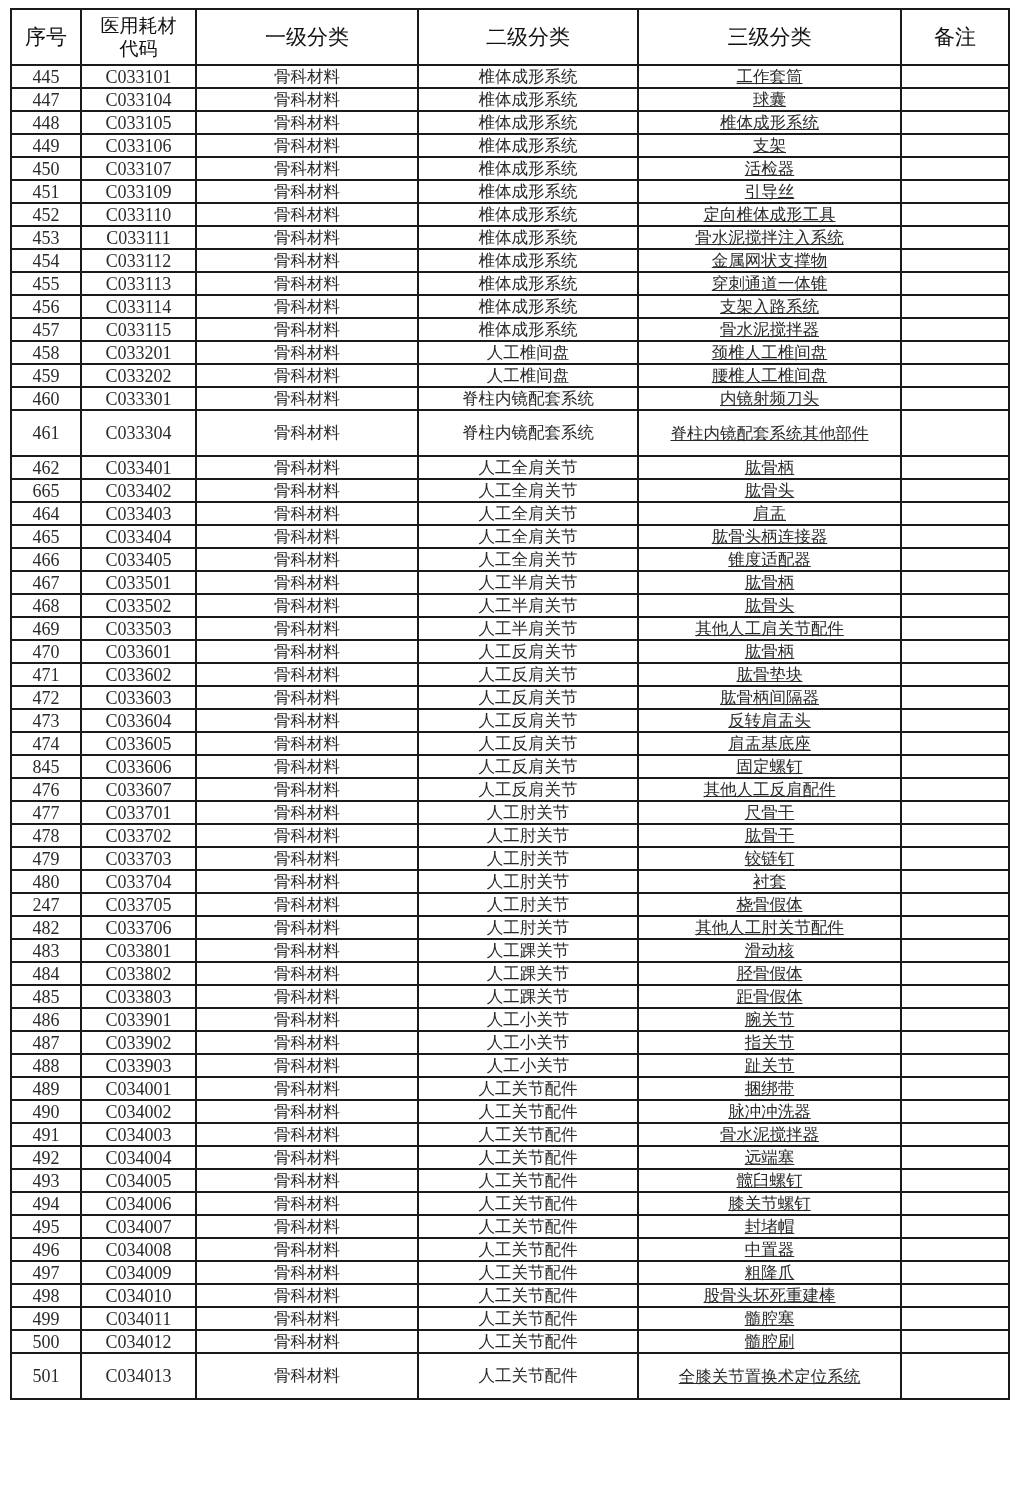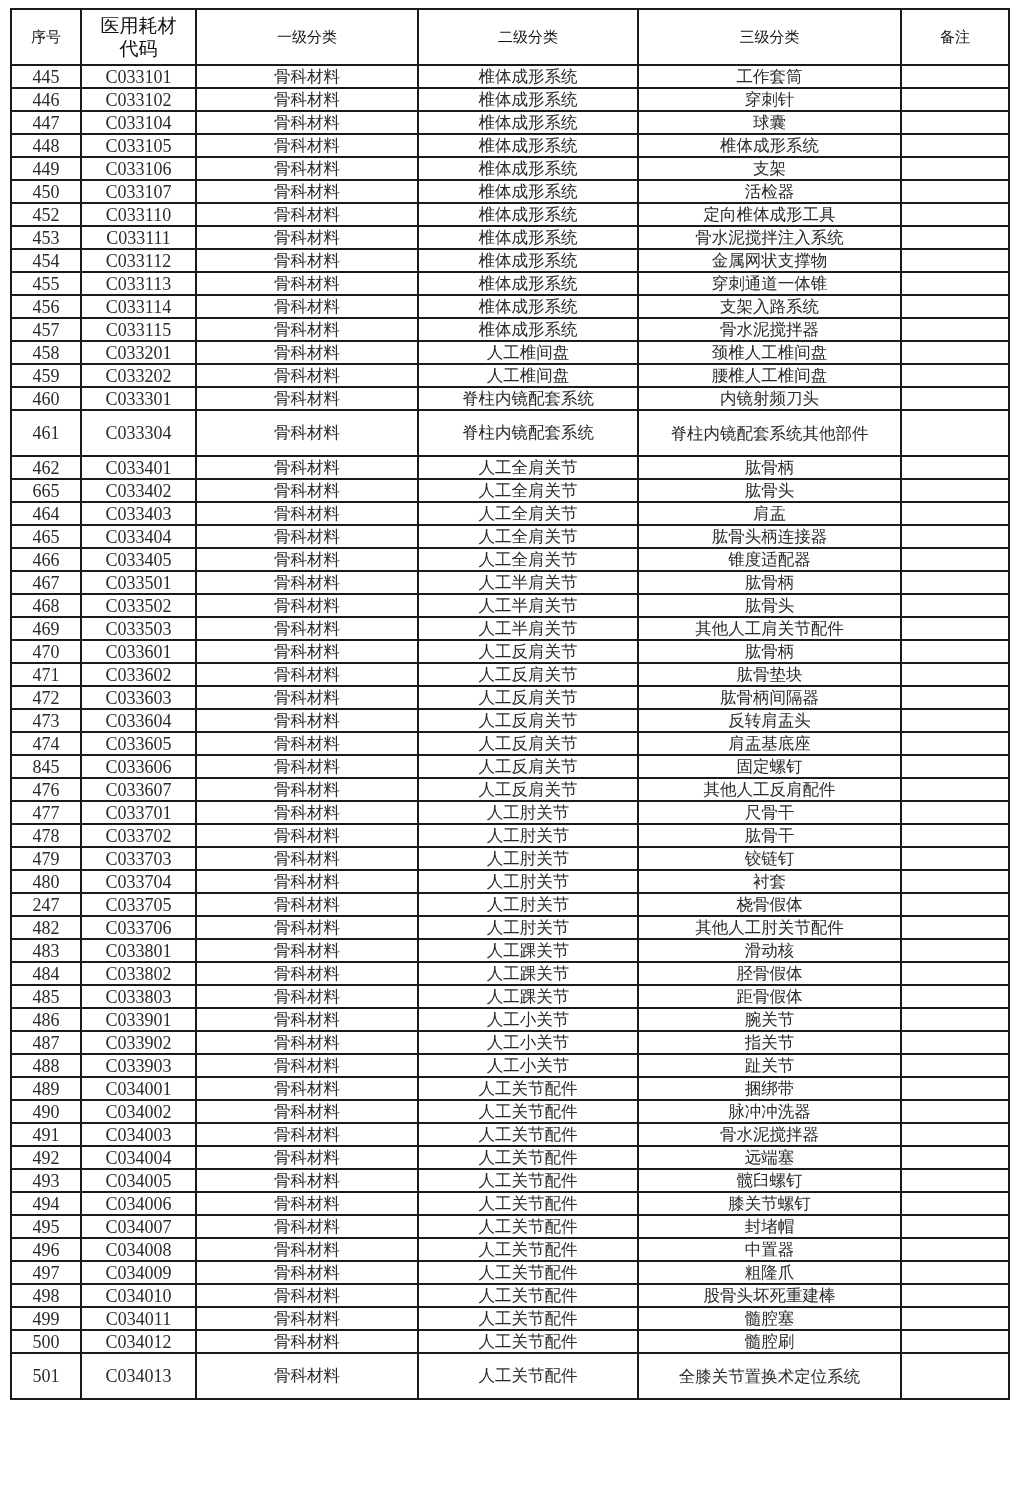--- a/index.html
+++ b/index.html
@@ -21,33 +21,33 @@
   th, td {
     border: 2px solid #1a1a1a;
     text-align: center;
     vertical-align: middle;
     padding: 0;
     overflow: hidden;
   }
   th {
     font-family: "DejaVu Sans", "Liberation Sans", sans-serif;
     font-weight: normal;
-    font-size: 15px;
+    font-size: 21px;
     line-height: 24px;
     height: 54px;
     color: #111;
   }
   th.small { font-size: 19px; line-height: 23px; margin-left: 40px; }
   td {
     font-size: 16.5px;
     line-height: 20px;
     height: 20px;
   }
   tr.tall td { height: 44px; }
-  td.wrap { line-height: 21px; white-space: normal; }
+  td.wrap { line-height: 21px; white-space: normal; text-decoration: underline; }
   td.num, td.code { font-family: "Liberation Serif", "DejaVu Serif", serif; font-size: 18px; }
 </style>
 </head>
 <body>
 
 <table>
   <colgroup>
     <col class="c0">
       <col class="c1">
       <col class="c2">
@@ -71,28 +71,20 @@
   <tbody id="tbody">
       <tr>
         <td class="num">445</td>
         <td class="code">C033101</td>
         <td>骨科材料</td>
         <td>椎体成形系统</td>
         <td class="wrap">工作套筒</td>
         <td></td>
       </tr>
       <tr>
-        <td class="num">446</td>
-        <td class="code">C033102</td>
-        <td>骨科材料</td>
-        <td>椎体成形系统</td>
-        <td class="wrap">穿刺针</td>
-        <td></td>
-      </tr>
-      <tr>
         <td class="num">447</td>
         <td class="code">C033104</td>
         <td>骨科材料</td>
         <td>椎体成形系统</td>
         <td class="wrap">球囊</td>
         <td></td>
       </tr>
       <tr>
         <td class="num">448</td>
         <td class="code">C033105</td>
@@ -108,20 +100,28 @@
         <td>椎体成形系统</td>
         <td class="wrap">支架</td>
         <td></td>
       </tr>
       <tr>
         <td class="num">450</td>
         <td class="code">C033107</td>
         <td>骨科材料</td>
         <td>椎体成形系统</td>
         <td class="wrap">活检器</td>
+        <td></td>
+      </tr>
+      <tr>
+        <td class="num">451</td>
+        <td class="code">C033109</td>
+        <td>骨科材料</td>
+        <td>椎体成形系统</td>
+        <td class="wrap">引导丝</td>
         <td></td>
       </tr>
       <tr>
         <td class="num">452</td>
         <td class="code">C033110</td>
         <td>骨科材料</td>
         <td>椎体成形系统</td>
         <td class="wrap">定向椎体成形工具</td>
         <td></td>
       </tr>

